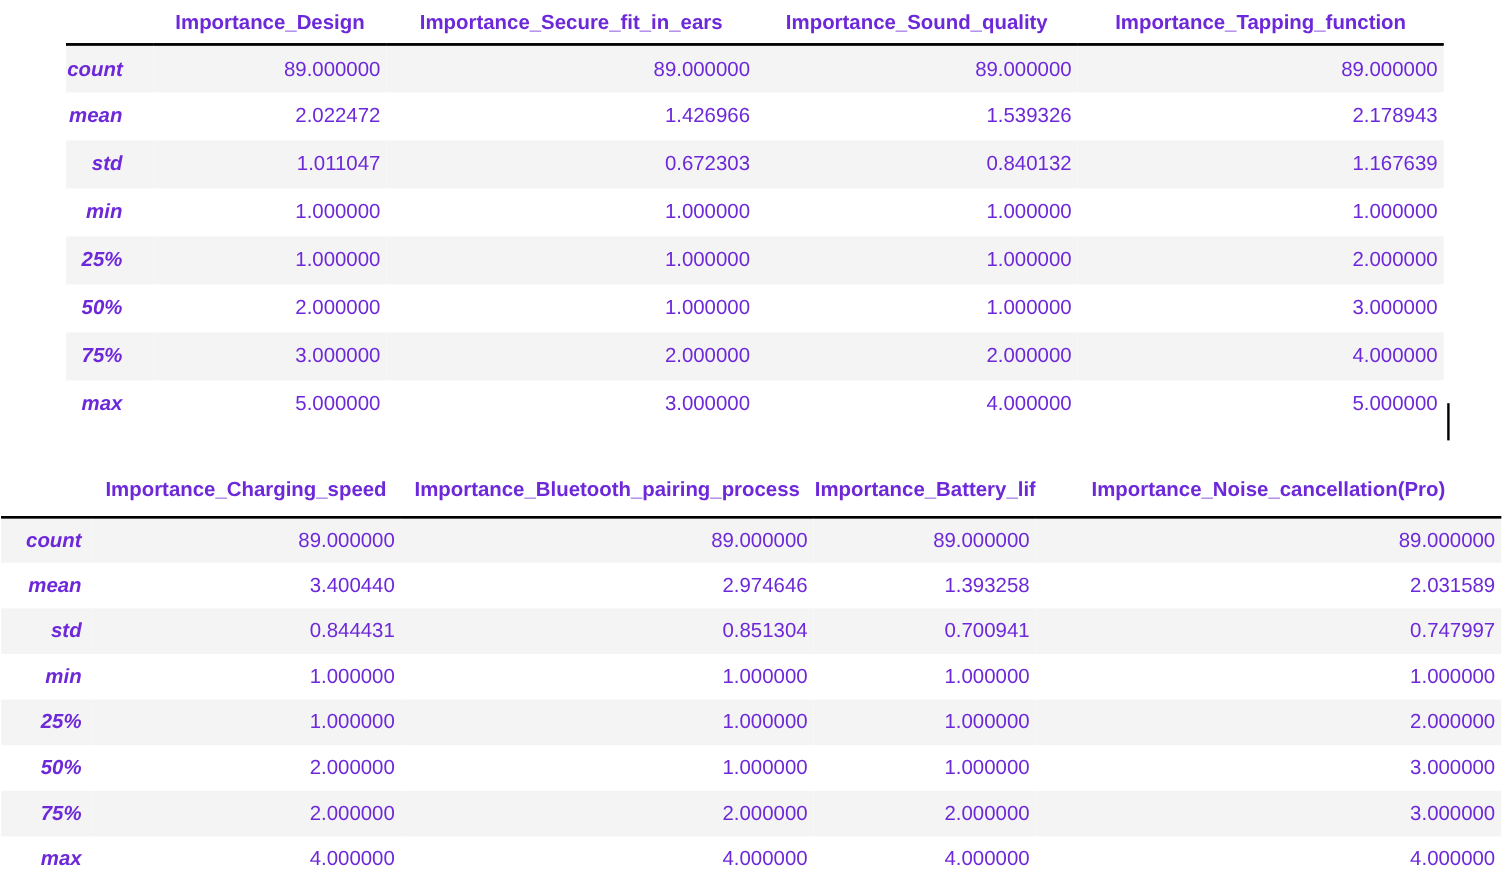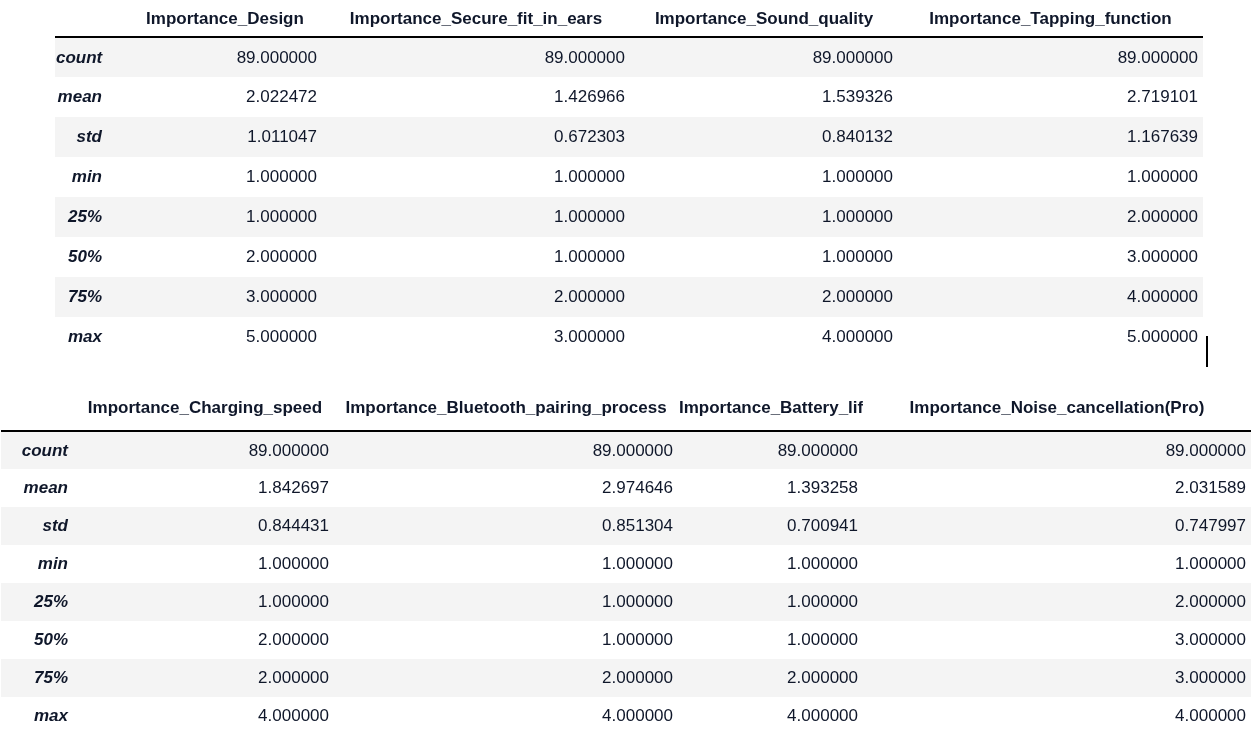--- a/index.html
+++ b/index.html
@@ -7,21 +7,21 @@
     width: 1254px; height: 734px;
     background: #ffffff;
     font-family: "Liberation Sans", sans-serif;
     position: relative;
     overflow: hidden;
   }
   table.df {
     border-collapse: collapse;
     table-layout: fixed;
     font-size: 17px;
-    color: #0f172a;
+    color: #6d28d9;
   }
   table.df th { font-weight: bold; }
   table.df thead th {
     text-align: center;
     vertical-align: middle;
     border-bottom: 2px solid #000000;
     overflow: hidden;
     white-space: nowrap;
   }
   table.df tbody th {
@@ -93,21 +93,21 @@
           <td>89.000000</td>
           <td>89.000000</td>
           <td>89.000000</td>
           <td>89.000000</td>
         </tr>
         <tr>
           <th>mean</th>
           <td>2.022472</td>
           <td>1.426966</td>
           <td>1.539326</td>
-          <td>2.719101</td>
+          <td>2.178943</td>
         </tr>
         <tr class="stripe">
           <th>std</th>
           <td>1.011047</td>
           <td>0.672303</td>
           <td>0.840132</td>
           <td>1.167639</td>
         </tr>
         <tr>
           <th>min</th>
@@ -169,21 +169,21 @@
     <tbody>
         <tr class="stripe">
           <th>count</th>
           <td>89.000000</td>
           <td>89.000000</td>
           <td>89.000000</td>
           <td>89.000000</td>
         </tr>
         <tr>
           <th>mean</th>
-          <td>1.842697</td>
+          <td>3.400440</td>
           <td>2.974646</td>
           <td>1.393258</td>
           <td>2.031589</td>
         </tr>
         <tr class="stripe">
           <th>std</th>
           <td>0.844431</td>
           <td>0.851304</td>
           <td>0.700941</td>
           <td>0.747997</td>

